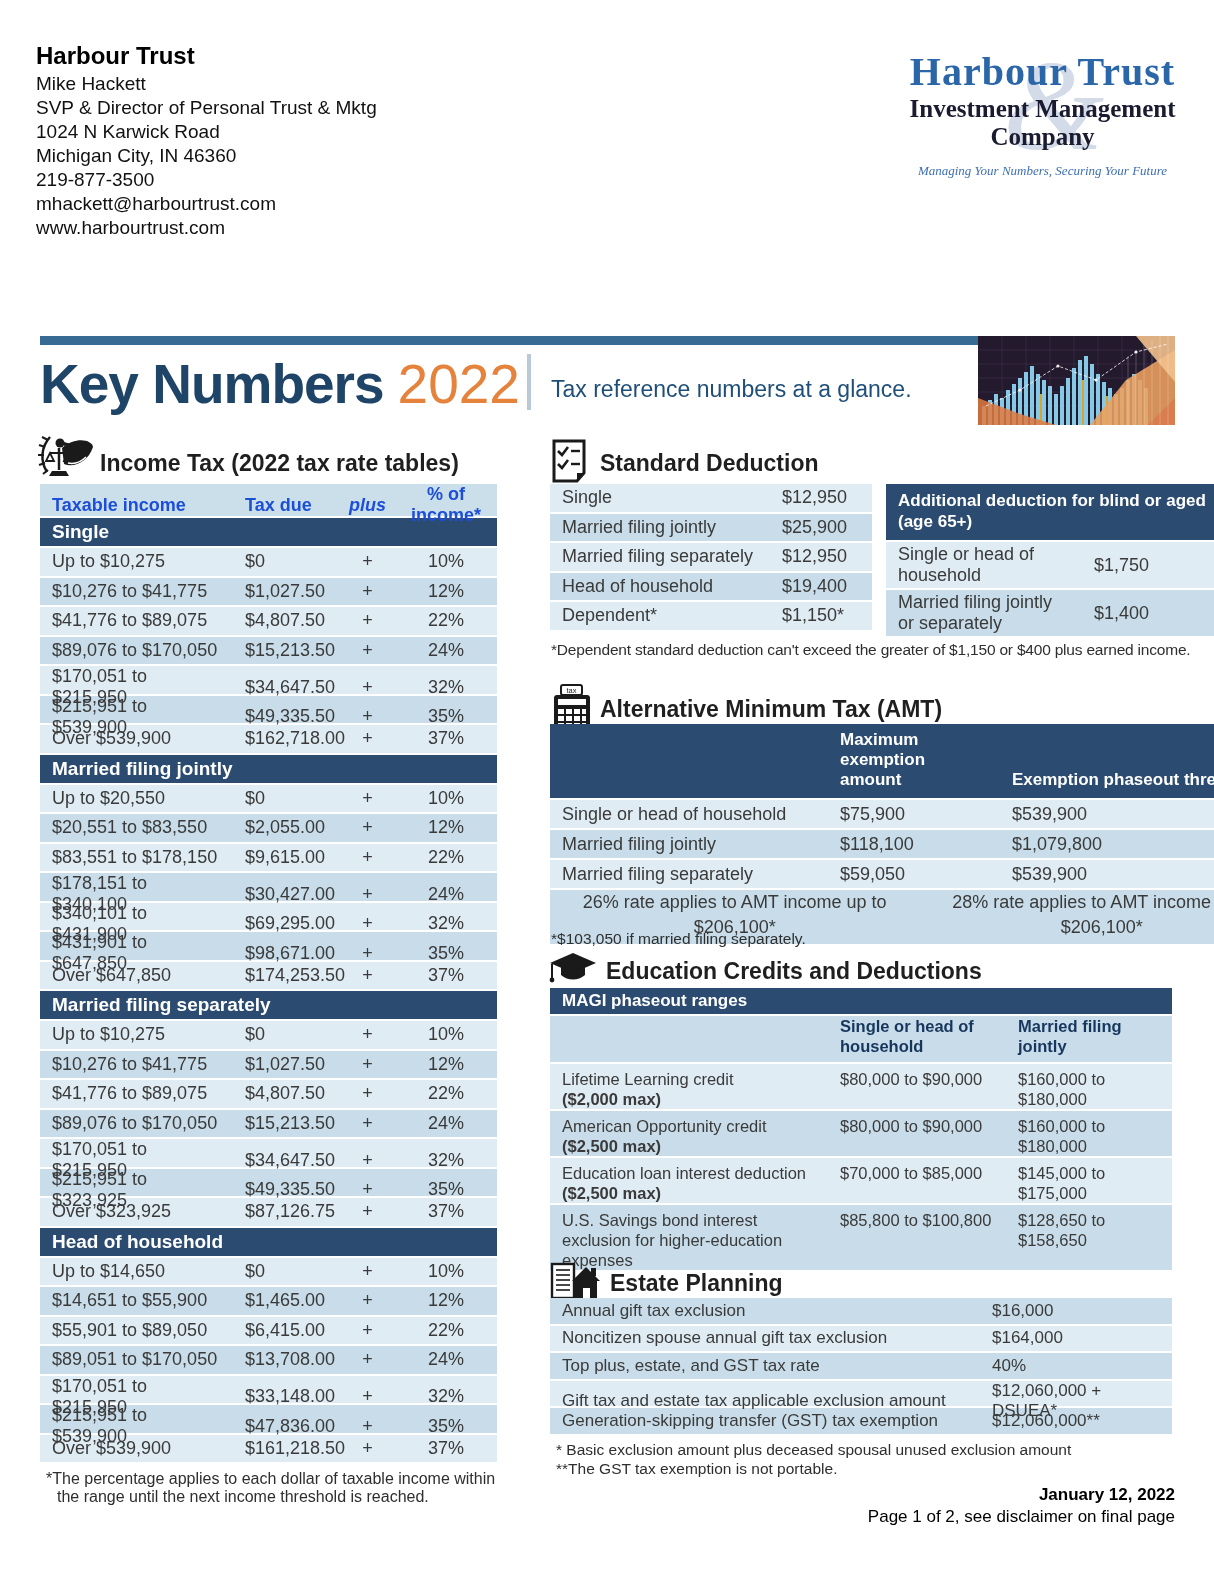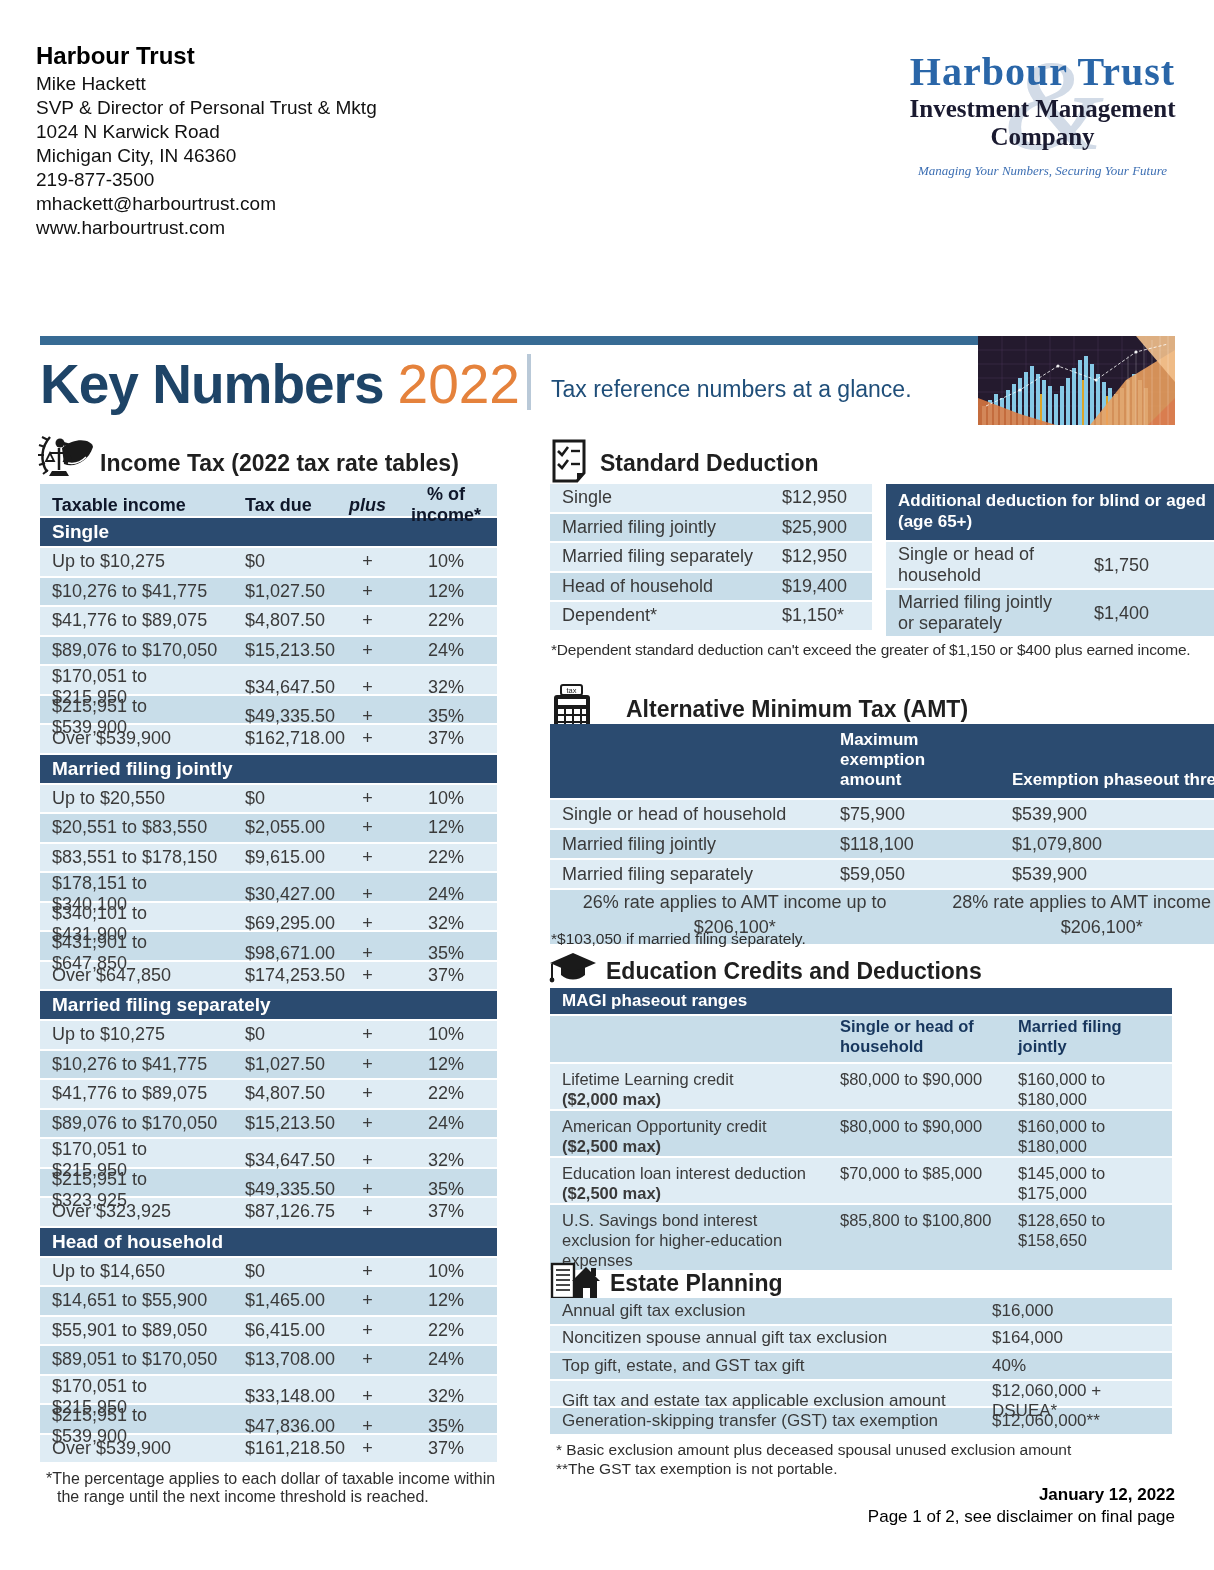--- a/index.html
+++ b/index.html
@@ -31,21 +31,21 @@
 
   
   .t-cell{padding:0 12px;display:flex;align-items:center;}
   .center{justify-content:center;text-align:center;}
   .bold{font-weight:bold;}
   .navy-bar{background:#2b4b70;color:#fff;font-weight:bold;}
 
   
   .it-table{left:40px;top:484px;width:457px;font-size:18px;}
   .it-grid{display:grid;grid-template-columns:193px 107px 55px 1fr;}
-  .it-head{height:34px;background:#cbdfeb;color:#0f172a;font-weight:bold;border-bottom:2px solid #fff;box-sizing:border-box;}
+  .it-head{height:34px;background:#cbdfeb;color:#1d4ed8;font-weight:bold;border-bottom:2px solid #fff;box-sizing:border-box;}
   .it-head .t-cell{padding:0 12px;}
   .italic{font-style:italic;}
   .it-sec-head{height:30px;background:#2b4b70;color:#fff;font-weight:bold;display:flex;align-items:center;
                padding:0 12px;border-bottom:2px solid #fff;box-sizing:border-box;font-size:19px;}
   .it-row{height:29.5px;border-bottom:2px solid #fff;box-sizing:border-box;}
   .it-rows .it-row:nth-child(odd){background:#dfecf4;}
   .it-rows .it-row:nth-child(even){background:#c8dde9;}
 
   .footnote{font-size:16px;color:#2e2e2e;white-space:nowrap;}
   .fn-indent{padding-left:11px;}
@@ -503,21 +503,21 @@
       <rect x="8" y="32" width="6" height="5"></rect>
         <rect x="16" y="32" width="6" height="5"></rect>
       <rect x="24" y="32" width="6" height="5"></rect>
         <rect x="32" y="32" width="4" height="5"></rect>
       <rect x="8" y="39" width="6" height="4"></rect>
         <rect x="16" y="39" width="6" height="4"></rect>
       <rect x="24" y="39" width="6" height="4"></rect>
         <rect x="32" y="39" width="4" height="4"></rect>
     </g>
   </svg>
-  <div class="abs sec-head" style="left:626px;top:696px">Alternative Minimum Tax (AMT)</div>
+  <div class="abs sec-head" style="left:600px;top:696px">Alternative Minimum Tax (AMT)</div>
 
   <div class="abs amt-table">
     <div class="navy-bar amt-head amt-grid">
       <div class="t-cell"></div>
       <div class="t-cell">Maximum exemption amount</div>
       <div class="t-cell">Exemption phaseout threshold</div>
     </div>
     <div class="amt-rows">
 
     <div class="amt-row amt-grid">
@@ -616,21 +616,21 @@
 
     <div class="est-row">
         <div class="t-cell">Annual gift tax exclusion</div>
         <div class="t-cell">$16,000</div>
       </div>
         <div class="est-row">
         <div class="t-cell">Noncitizen spouse annual gift tax exclusion</div>
         <div class="t-cell">$164,000</div>
       </div>
         <div class="est-row">
-        <div class="t-cell">Top gift, estate, and GST tax gift</div>
+        <div class="t-cell">Top plus, estate, and GST tax rate</div>
         <div class="t-cell">40%</div>
       </div>
         <div class="est-row">
         <div class="t-cell">Gift tax and estate tax applicable exclusion amount</div>
         <div class="t-cell">$12,060,000 + DSUEA*</div>
       </div>
         <div class="est-row">
         <div class="t-cell">Generation-skipping transfer (GST) tax exemption</div>
         <div class="t-cell">$12,060,000**</div>
       </div>

